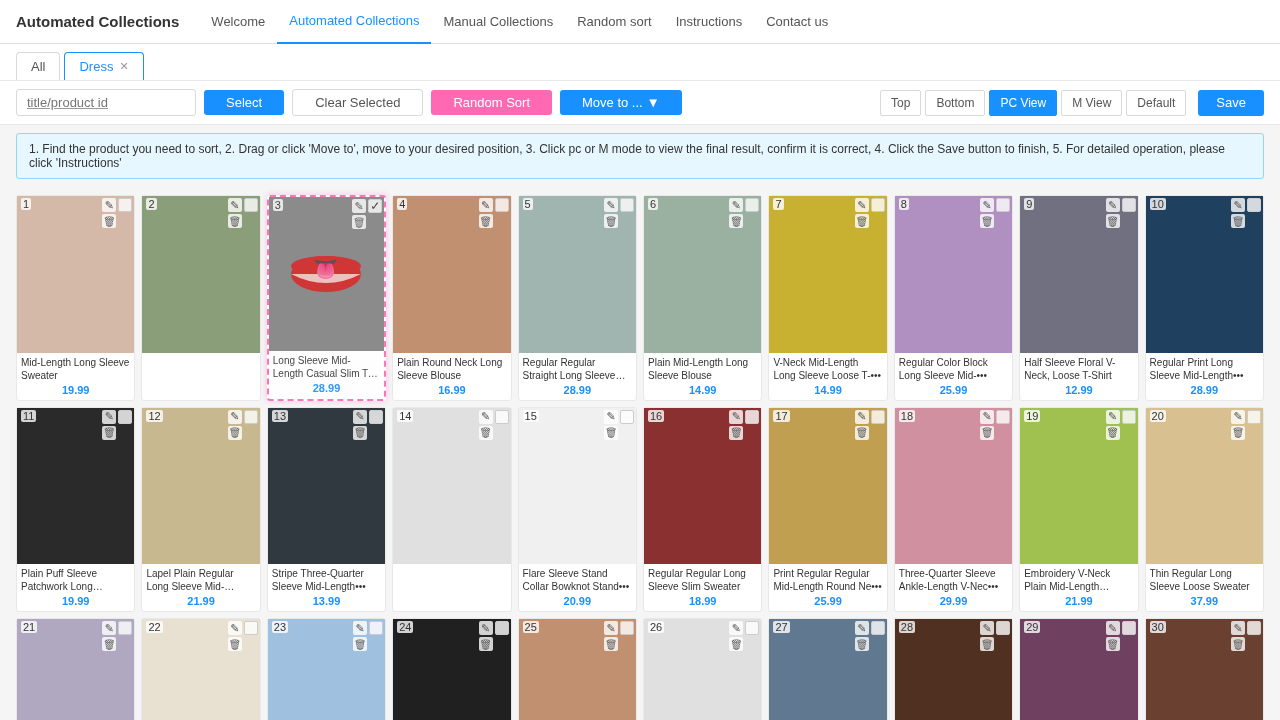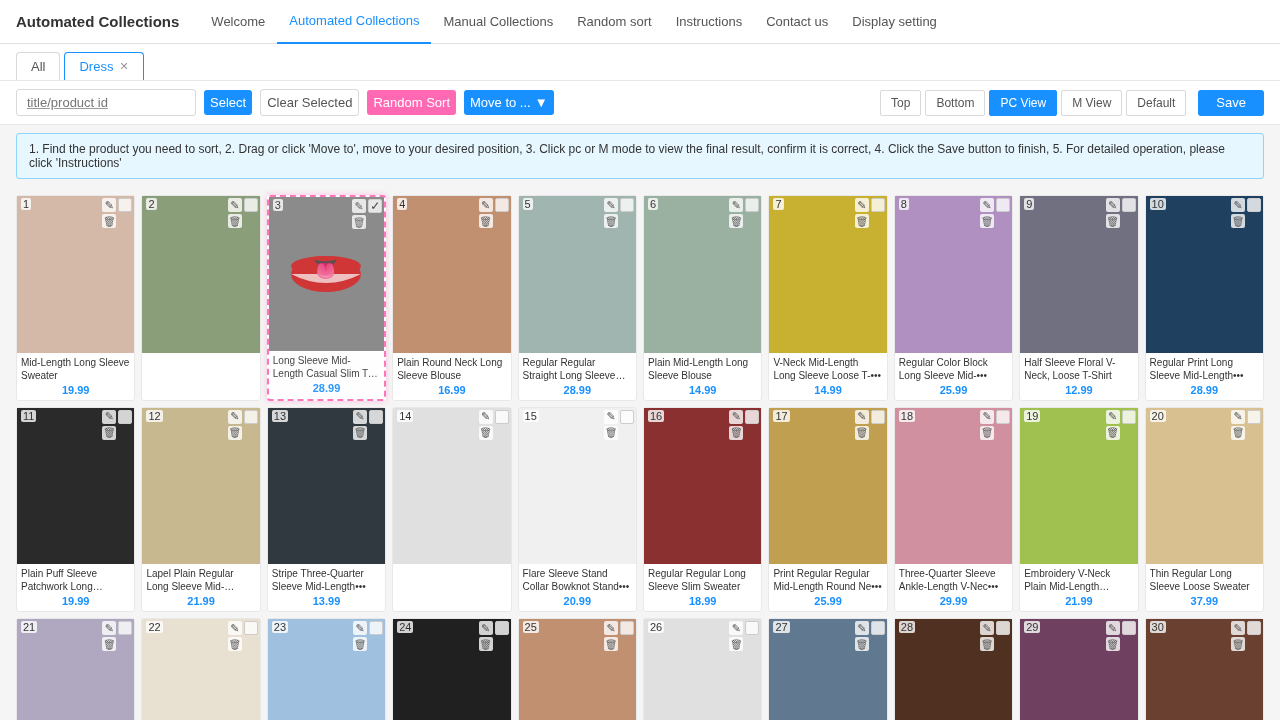--- a/index.html
+++ b/index.html
@@ -13,21 +13,21 @@
     
     .tab-bar { background: #fff; padding: 8px 16px 0; border-bottom: 1px solid #e8e8e8; display: flex; gap: 4px; }
     .tab { padding: 6px 14px; border: 1px solid #d9d9d9; border-bottom: none; border-radius: 4px 4px 0 0; cursor: pointer; background: #f5f5f5; font-size: 13px; color: #555; display: flex; align-items: center; gap: 6px; }
     .tab.active { background: #fff; color: #1890ff; border-color: #1890ff; }
     .tab .close-x { color: #999; font-size: 11px; cursor: pointer; }
     .tab-all { background: #fff; border: 1px solid #d9d9d9; border-bottom: none; }
 
     
     .toolbar { background: #fff; padding: 8px 16px; display: flex; align-items: center; gap: 8px; border-bottom: 1px solid #e8e8e8; }
     .toolbar input { border: 1px solid #d9d9d9; padding: 5px 10px; border-radius: 3px; font-size: 13px; color: #999; width: 180px; text-decoration: underline; }
-    .btn { padding: 5px 6px; border-radius: 3px; border: none; cursor: pointer; font-size: 13px; }
+    .btn { padding: 5px 22px; border-radius: 3px; border: none; cursor: pointer; font-size: 13px; }
     .btn-blue { background: #1890ff; color: #fff; }
     .btn-pink { background: #ff69b4; color: #fff; }
     .btn-white { background: #fff; color: #555; border: 1px solid #d9d9d9; }
     .btn-move { background: #1890ff; color: #fff; display: flex; align-items: center; gap: 4px; }
     .btn-group-right { display: flex; gap: 4px; margin-left: auto; padding-left: 40px; }
     .view-btn { padding: 5px 10px; border: 1px solid #d9d9d9; background: #fff; cursor: pointer; font-size: 12px; color: #555; border-radius: 2px; }
     .view-btn.active { background: #1890ff; color: #fff; border-color: #1890ff; }
     .btn-save { background: #1890ff; color: #fff; padding: 5px 18px; border: none; border-radius: 3px; cursor: pointer; font-size: 13px; margin-left: 8px; }
 
     
@@ -52,21 +52,20 @@
 <body>
 
 <div class="top-nav">
   <span style="font-size:15px;font-weight:bold;color:#333;margin-right:20px;">Automated Collections</span>
   <a href="#" id="nav-welcome">Welcome</a>
   <a href="#" class="active" id="nav-automated">Automated Collections</a>
   <a href="#" id="nav-manual">Manual Collections</a>
   <a href="#" id="nav-random">Random sort</a>
   <a href="#" id="nav-instructions">Instructions</a>
   <a href="#" id="nav-contact">Contact us</a>
-  <a href="#" id="nav-display">Display setting</a>
 </div>
 
 <div class="tab-bar">
   <div class="tab tab-all">
     <span>All</span>
   </div>
   <div class="tab active">
     <span>Dress</span>
     <span class="close-x">✕</span>
   </div>

